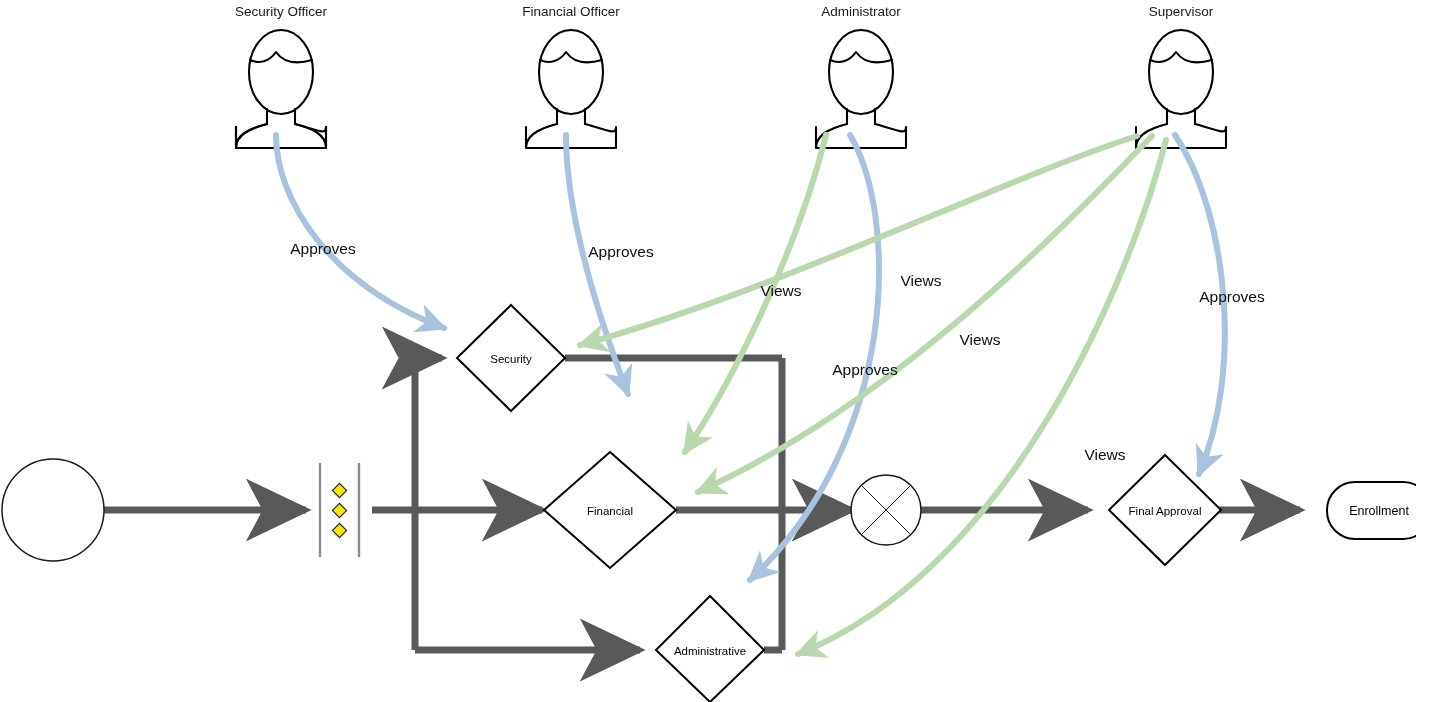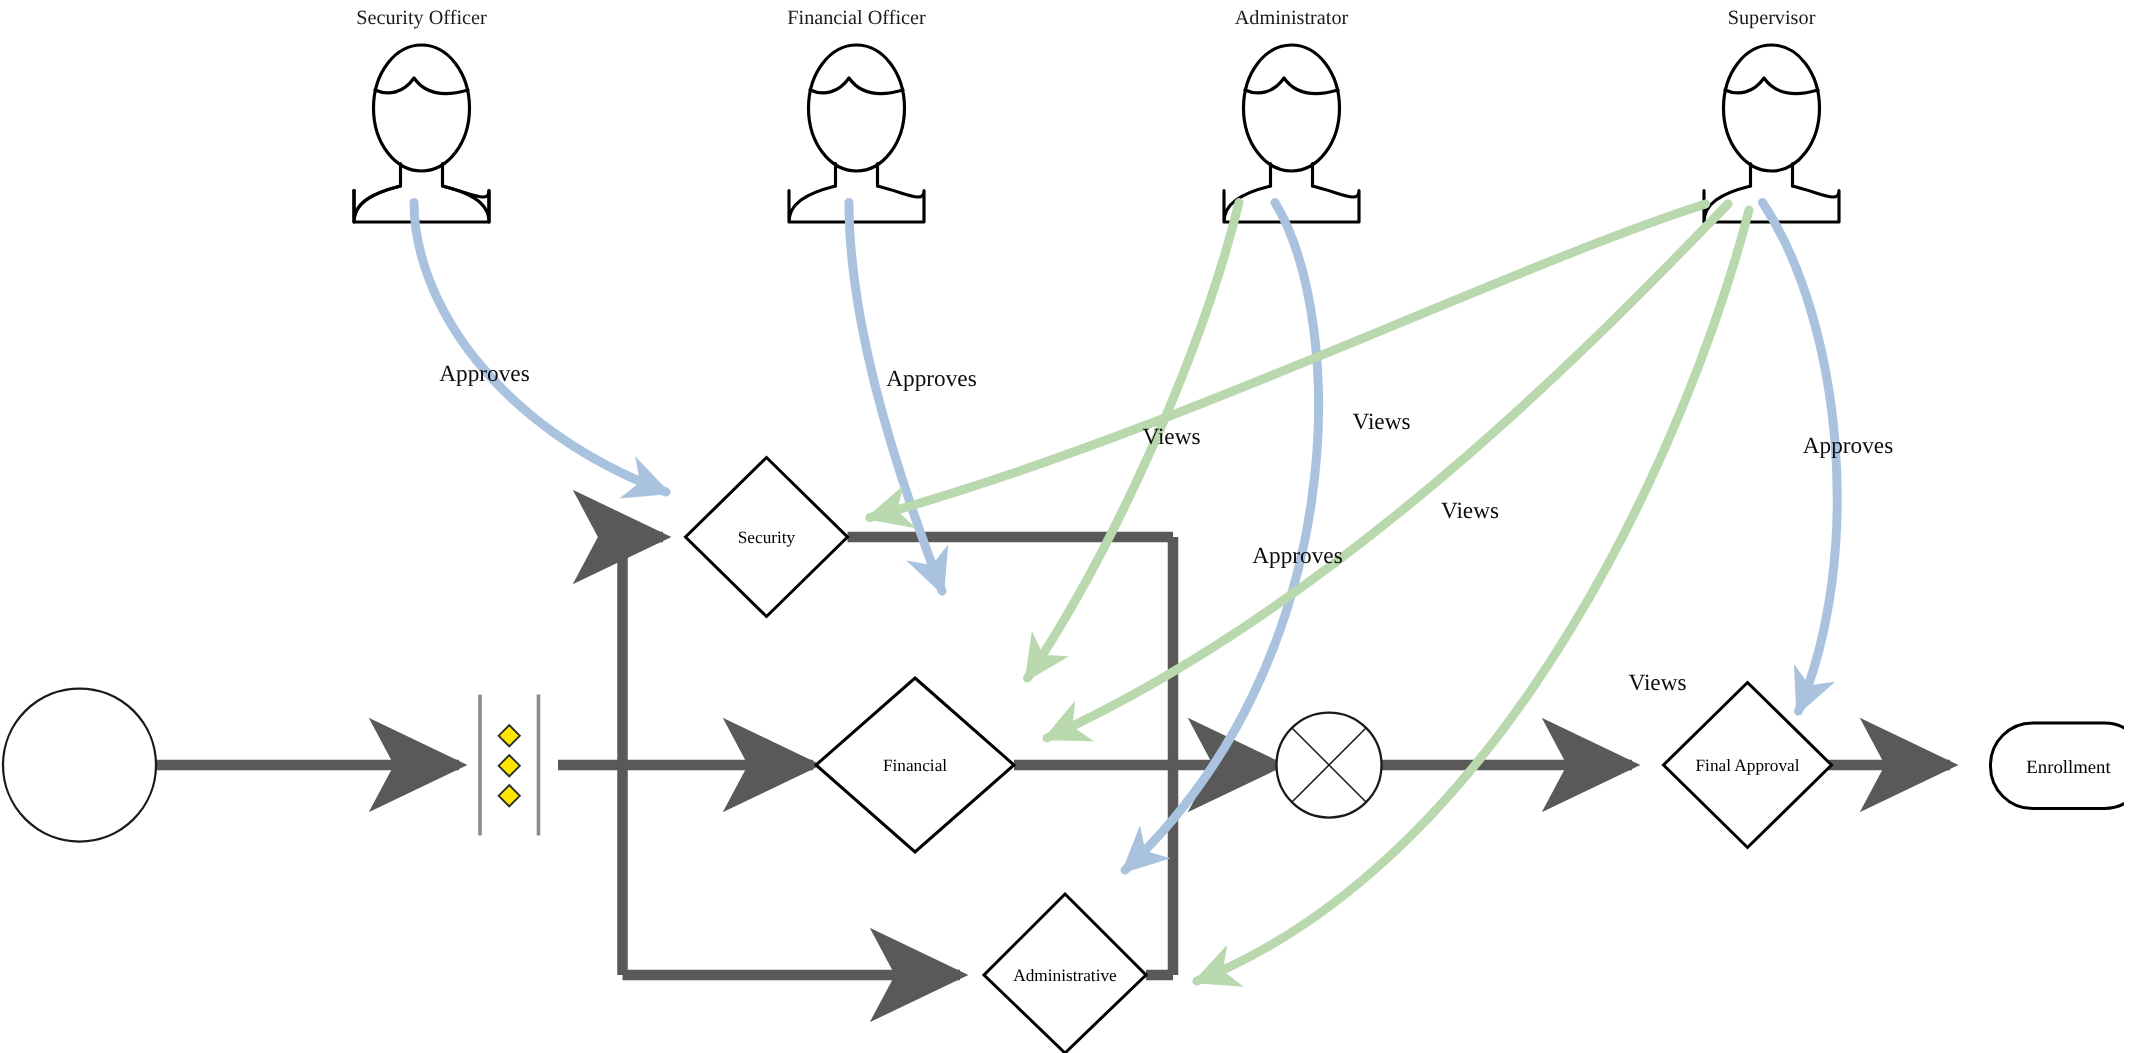--- a/index.html
+++ b/index.html
@@ -10,21 +10,20 @@
   }
   body {
     font-family: "Liberation Sans", sans-serif;
   }
   #canvas {
     position: relative;
     width: 1416px;
     height: 702px;
     background: #ffffff;
     overflow: hidden;
-    font-family: Liberation Serif, serif;
   }
   #diagram-svg {
     position: absolute;
     left: 0;
     top: 0;
     width: 1432px;
     height: 702px;
   }
   .actor-label {
     font-size: 13.5px;

